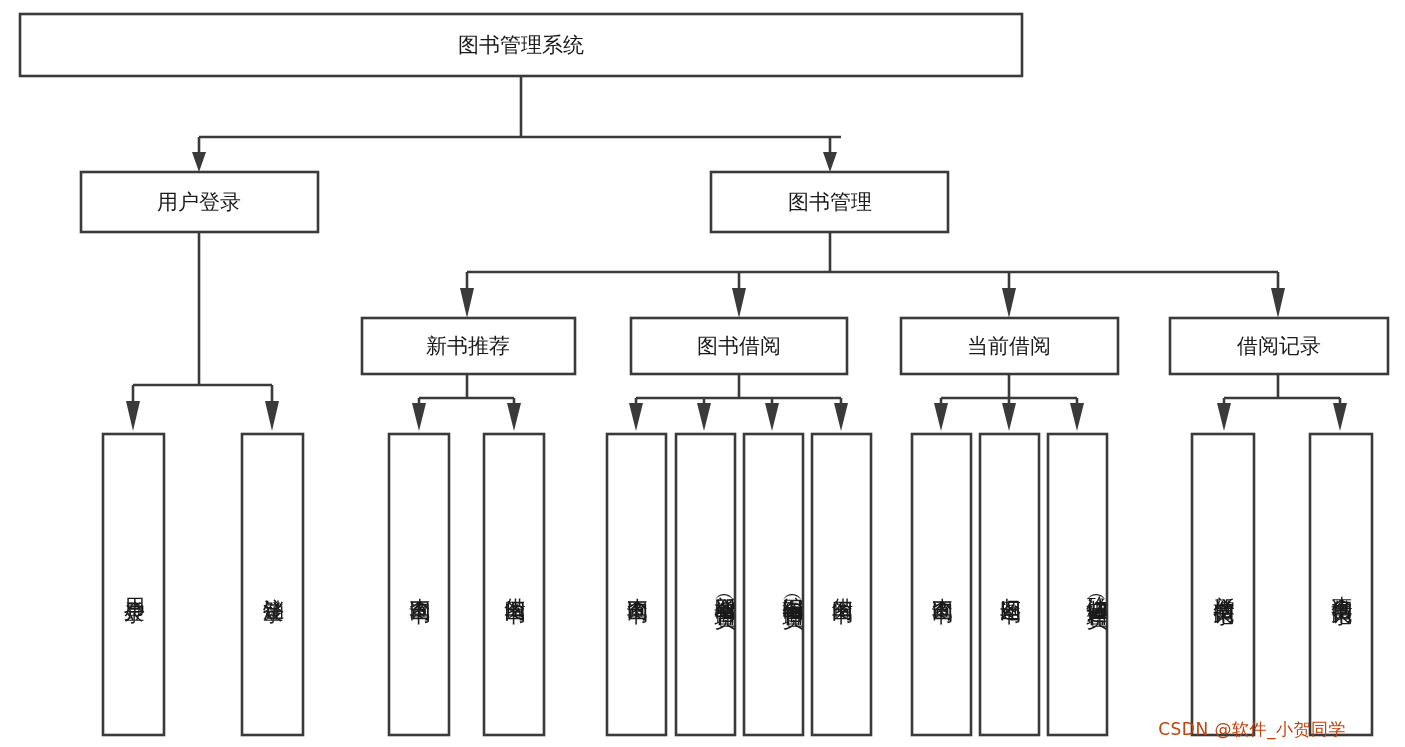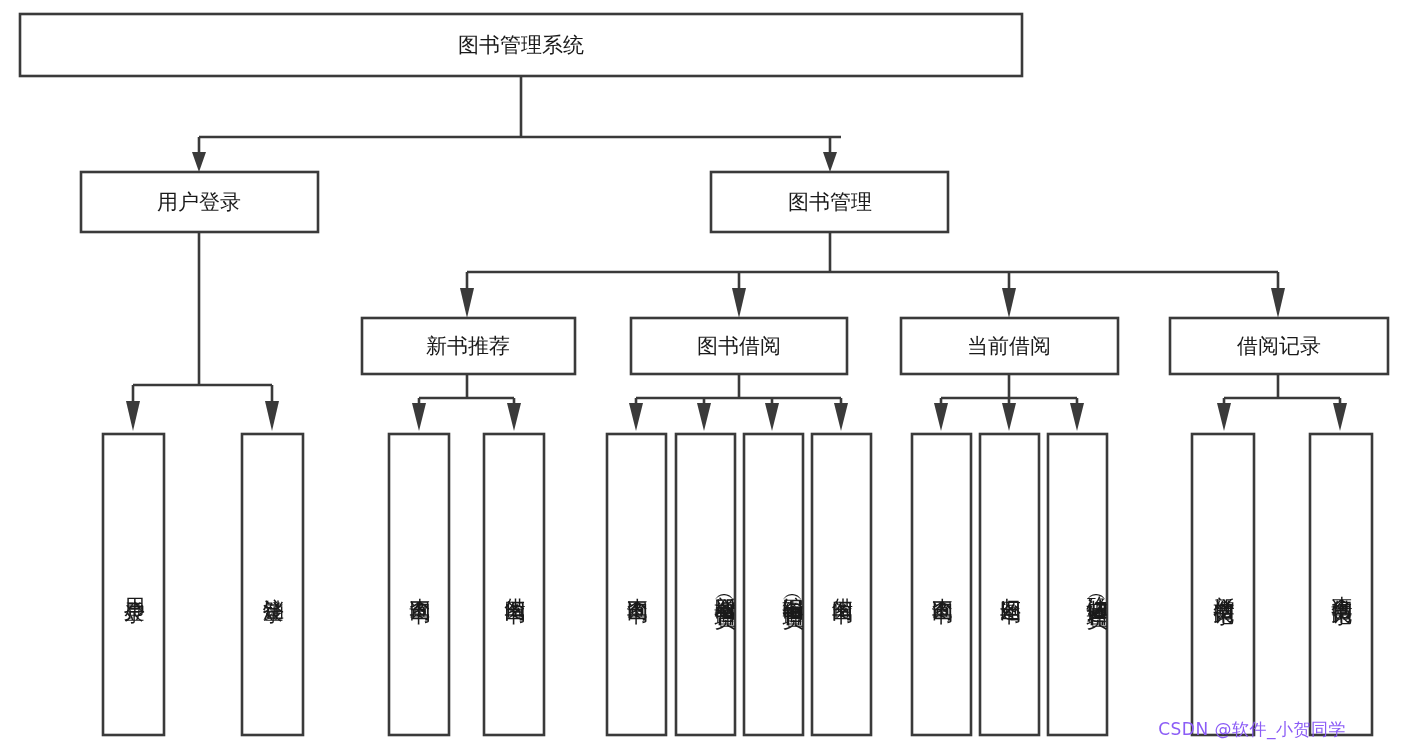--- a/index.html
+++ b/index.html
@@ -64,21 +64,21 @@
     display: flex;
     align-items: center;
     justify-content: center;
   }
   .watermark {
     position: absolute;
     right: 10px;
     bottom: 6px;
     font-family: "DejaVu Sans", "Liberation Sans", sans-serif;
     font-size: 17px;
-    color: #8b5cf6;
+    color: #c2410c;
     letter-spacing: 0.5px;
     white-space: nowrap;
   }
 </style>
 </head>
 <body>
 
 <div id="diagram-root">
 
   <svg id="flow-svg" viewBox="0 0 1405 747">

